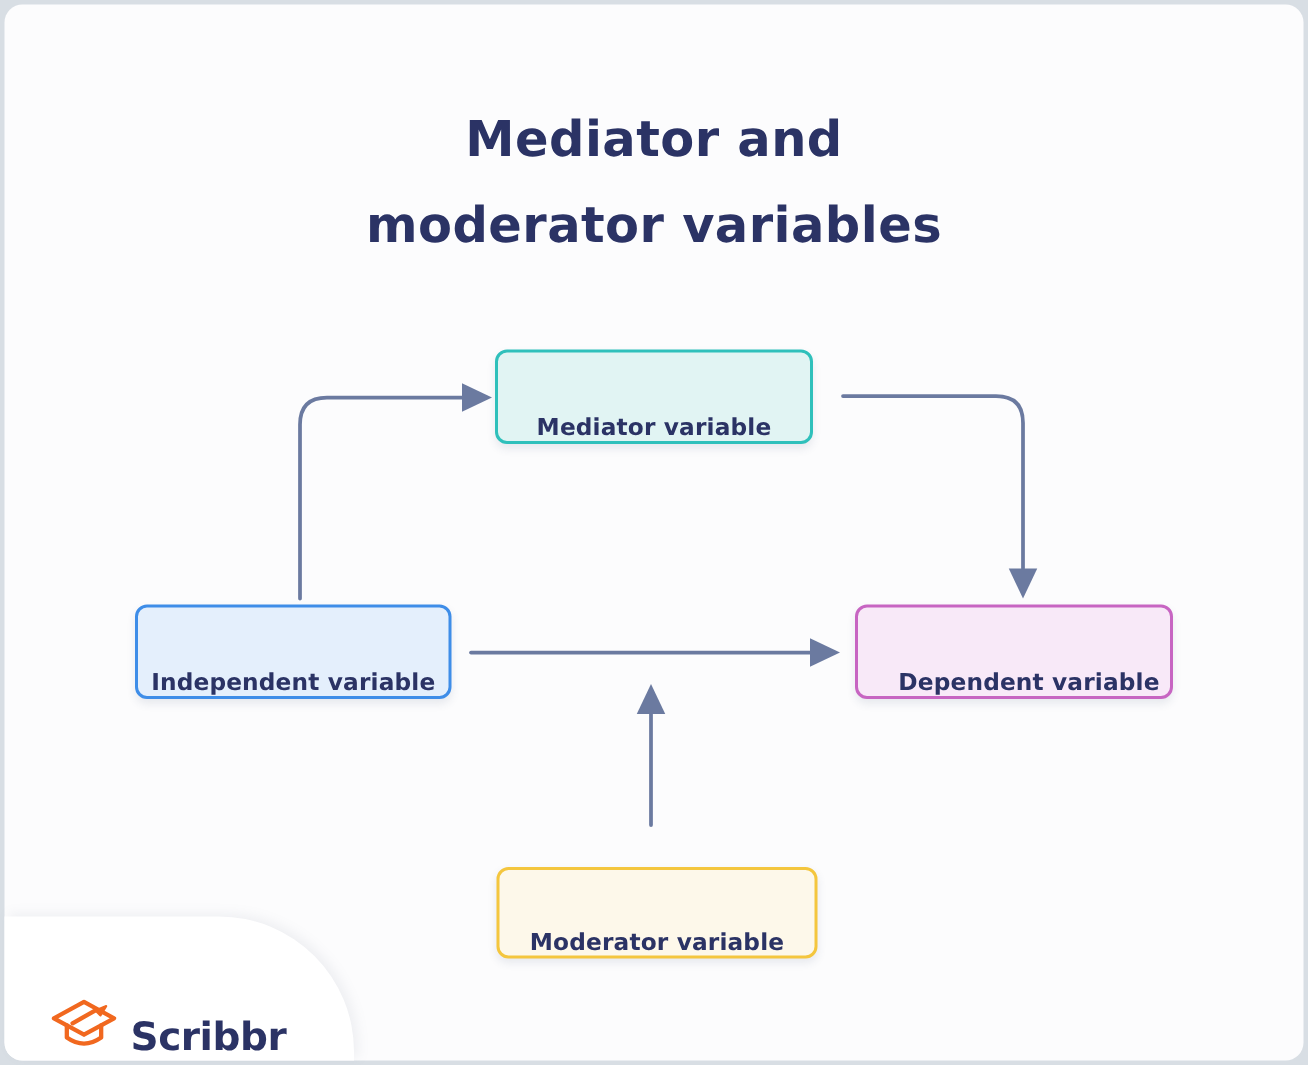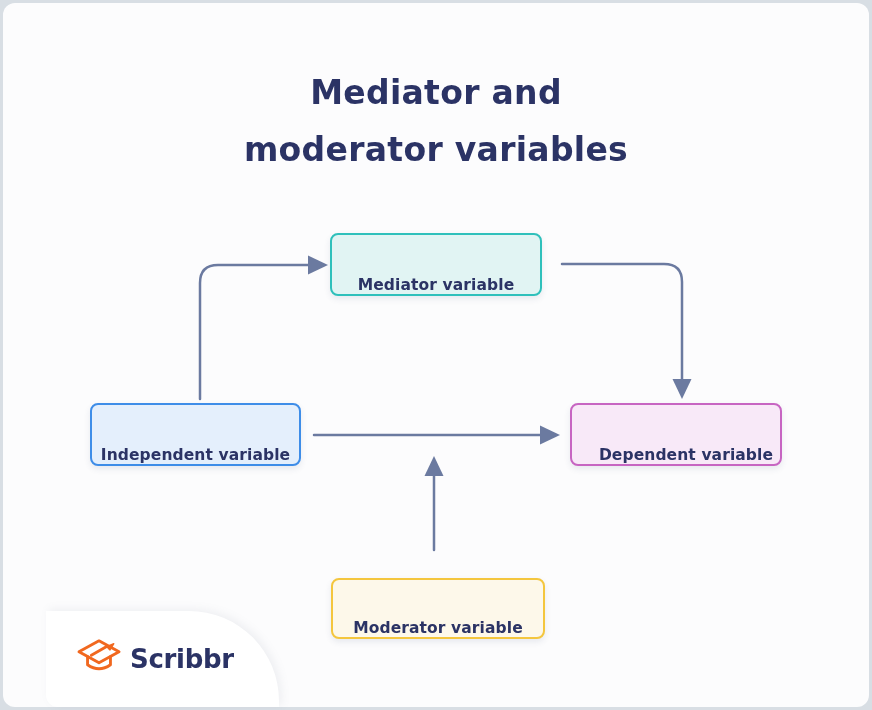--- a/index.html
+++ b/index.html
@@ -81,22 +81,21 @@
     border-color: var(--color-moderator_border, #f4c63e);
   }
   .logo-plate {
     position: absolute;
     left: 3px; bottom: 3px;
     width: 233px; height: 96px;
     background: var(--color-plate_bg, #ffffff);
     border-radius: 0 90px 0 12px;
     box-shadow: 3px -2px 8px rgba(120, 130, 150, 0.10);
     display: flex;
-    align-items: center;
-    margin-left: 43px;
+    align-items: flex-end;
   }
   .logo-cap {
     margin-left: 30px;
     width: 46px;
     height: 42px;
     display: inline-flex;
   }
   .logo-text {
     margin-left: 8px;
     font-size: 26px;

